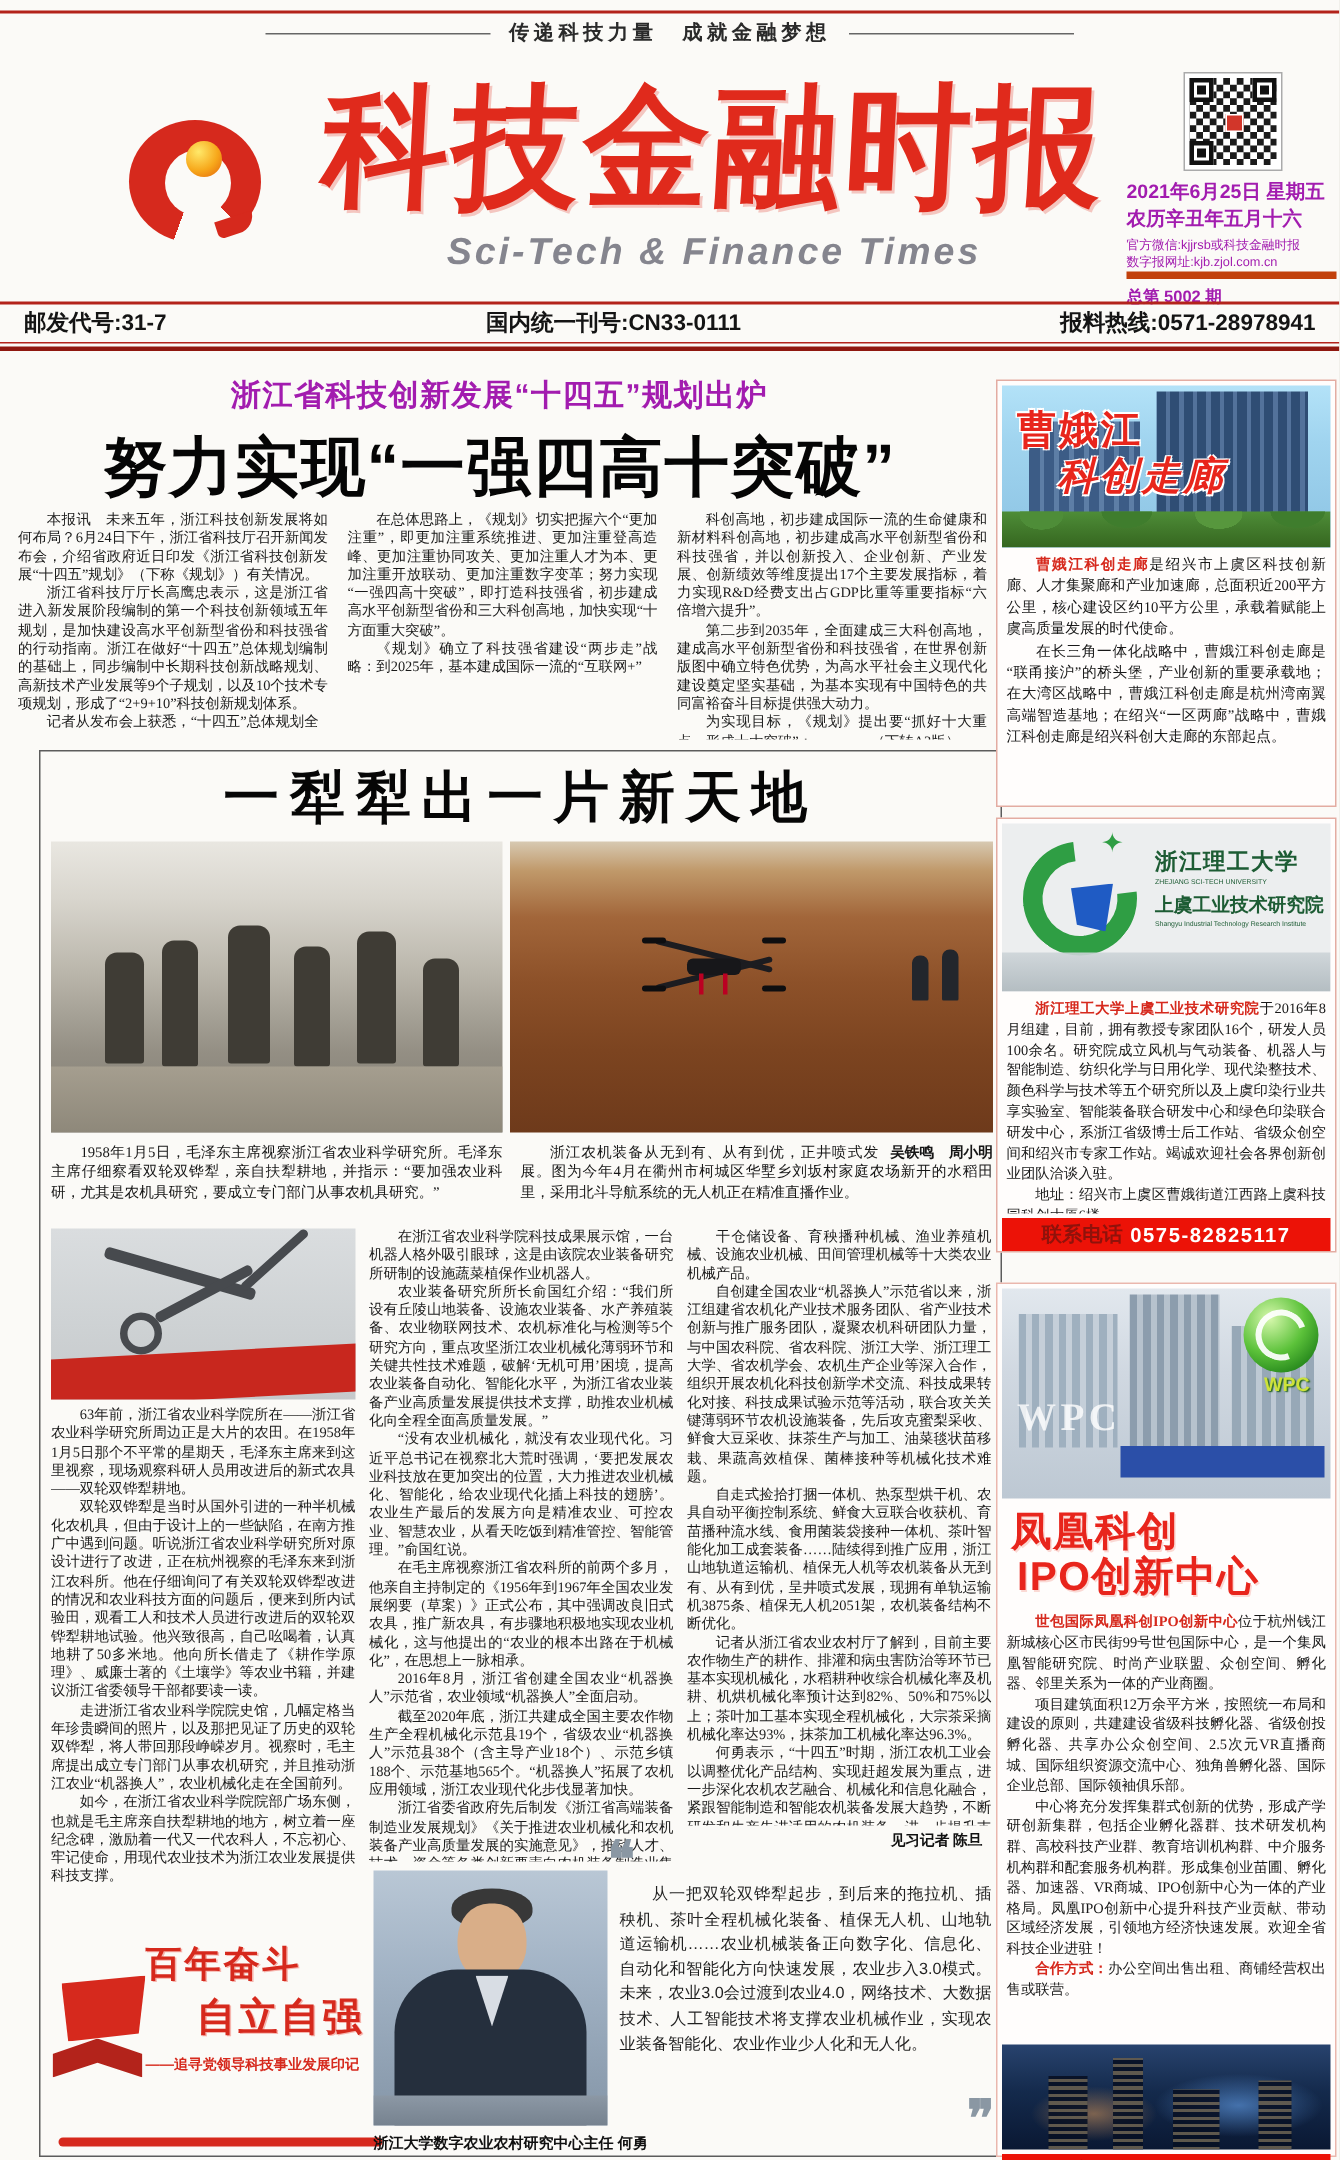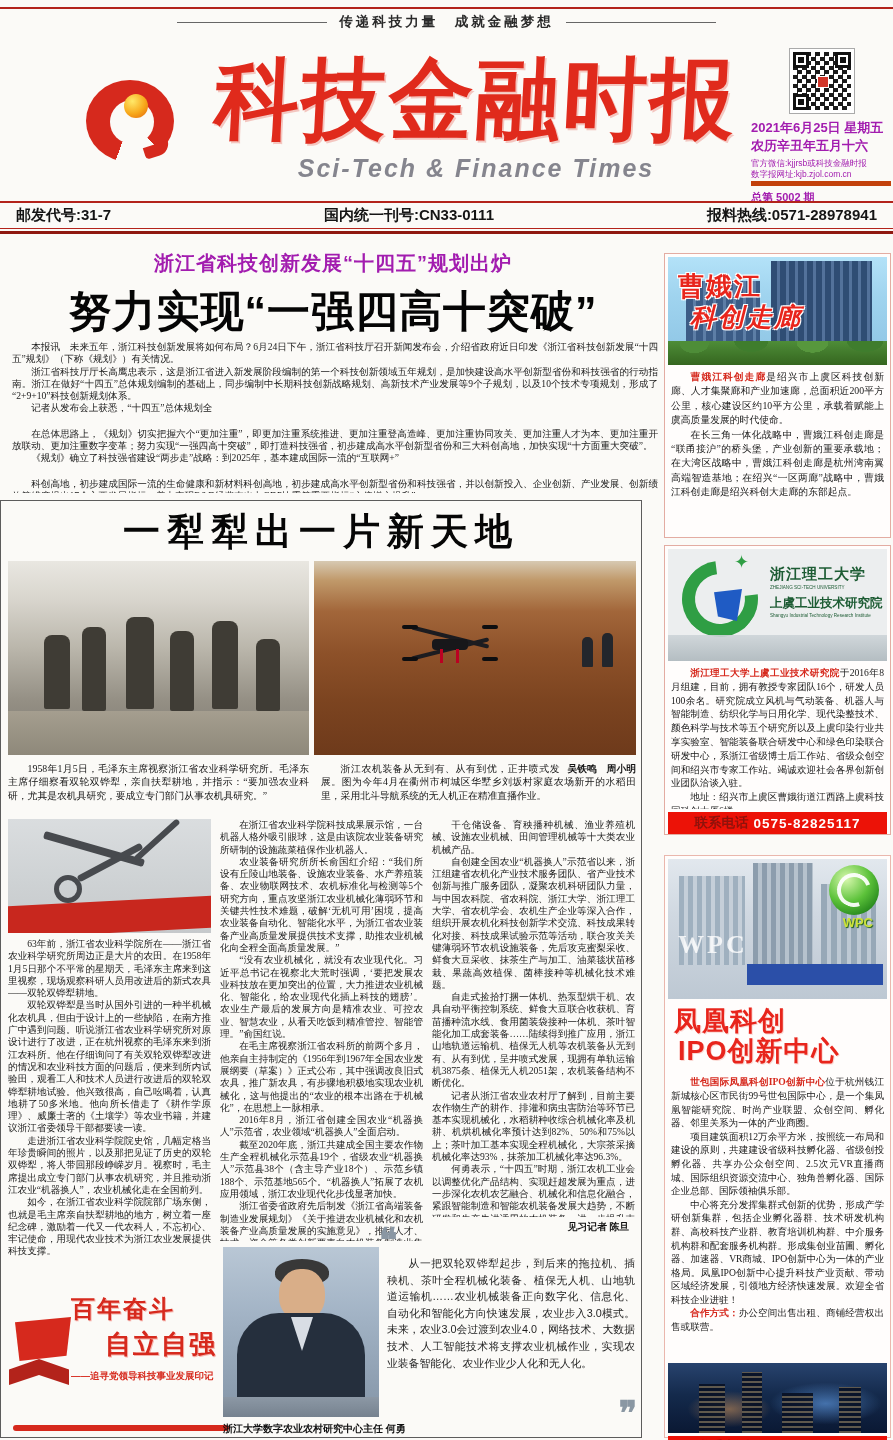--- a/index.html
+++ b/index.html
@@ -61,26 +61,26 @@
   .infobar-line1 { position:absolute; top:228px; left:0; right:0; height:1px; background:#b3231b; }
   .infobar-line2 { position:absolute; top:231px; left:0; right:0; height:3px; background:#8f1810; }
 
   
   .headline-wrap { position:absolute; top:250px; left:8px; width:650px; text-align:center;
     font-family:"Liberation Sans","DejaVu Sans",sans-serif; }
   .kicker { font-size:20px; font-weight:700; letter-spacing:1px; color:#a21caf; }
   .headline { margin-top:6px; font-size:43px; font-weight:900; letter-spacing:1px; color:#050505; }
 
   .lead-cols { position:absolute; top:341px; left:12px; width:646px; height:152px;
-    display:flex; gap:13px; overflow:hidden;flex-direction:column; }
+    display:flex; gap:13px; overflow:hidden; }
   .lead-col { flex:1; font-size:9.6px; line-height:12.3px; text-align:justify; color:#1a1a1a; }
   .lead-col p, .f-text p, .ad-text p { margin:0; text-indent:2em; }
 
   
-  .feature { position:absolute; top:500px; left:0; width:642px; height:938px;
+  .feature { position:absolute; top:500px; left:26px; width:642px; height:938px;
     border:1px solid #5c5c5c; }
   .f-title { position:absolute; top:6px; left:0; right:0; text-align:center;
     font-family:"Liberation Sans","DejaVu Sans",sans-serif;
     font-size:37px; font-weight:900; letter-spacing:7px; color:#060606; }
   .photo-row { position:absolute; top:60px; left:7px; height:194px; display:flex; gap:5px; }
   .photo { position:relative; overflow:hidden; background:#ccc; }
   .photo-mao { width:301px; height:194px;
     background:linear-gradient(180deg,#e9e7e1 0%,#d8d5cd 20%,#bab6ab 45%,#948f84 72%,#7d7970 100%); }
   .fig { position:absolute; background:#3f3c35; border-radius:8px 8px 2px 2px; }
   .mao-ground { position:absolute; bottom:0; left:0; right:0; height:44px;
@@ -174,21 +174,21 @@
     background:repeating-linear-gradient(90deg,#2f4d74 0 6px,#53729b 6px 9px); }
   .trees { position:absolute; left:0; right:0; bottom:0; height:22%;
     background:radial-gradient(24px 16px at 12% 10%, #4e8d38 60%, transparent 61%),
                radial-gradient(28px 18px at 38% 0, #3f7d2d 60%, transparent 61%),
                radial-gradient(26px 16px at 66% 8%, #57973d 60%, transparent 61%),
                radial-gradient(30px 18px at 90% 0, #3f7d2d 60%, transparent 61%),
                linear-gradient(180deg,#4e8d38,#35661f); }
   .ad1-ovl { position:absolute; left:10px; top:14px; color:#e8251c; font-weight:900;
     font-size:26px; line-height:1.2; letter-spacing:2px;
     text-shadow:1px 1px 0 #fff,-1px -1px 0 #fff,1px -1px 0 #fff,-1px 1px 0 #fff; }
-  .ad1-ovl .l2 { margin-left:12px; font-style:italic; }
+  .ad1-ovl .l2 { margin-left:27px; font-style:italic; }
 
   .ad2 { top:545px; height:290px; }
   .ad2-img { height:112px; background:#eceeef; }
   .sy-ring { position:absolute; left:14px; top:12px; width:76px; height:76px;
     border:13px solid #2f9e44; border-radius:50%; border-top-color:transparent; transform:rotate(38deg); }
   .sy-blue { position:absolute; left:46px; top:40px; width:28px; height:32px; background:#1f5bc4;
     clip-path:polygon(0 10%, 100% 0, 82% 100%, 14% 86%); }
   .sy-star { position:absolute; left:66px; top:2px; color:#2f9e44; font-size:18px; }
   .sy-text { position:absolute; left:102px; top:16px; color:#1d5c34;
     font-family:"Liberation Sans","DejaVu Sans",sans-serif; }

